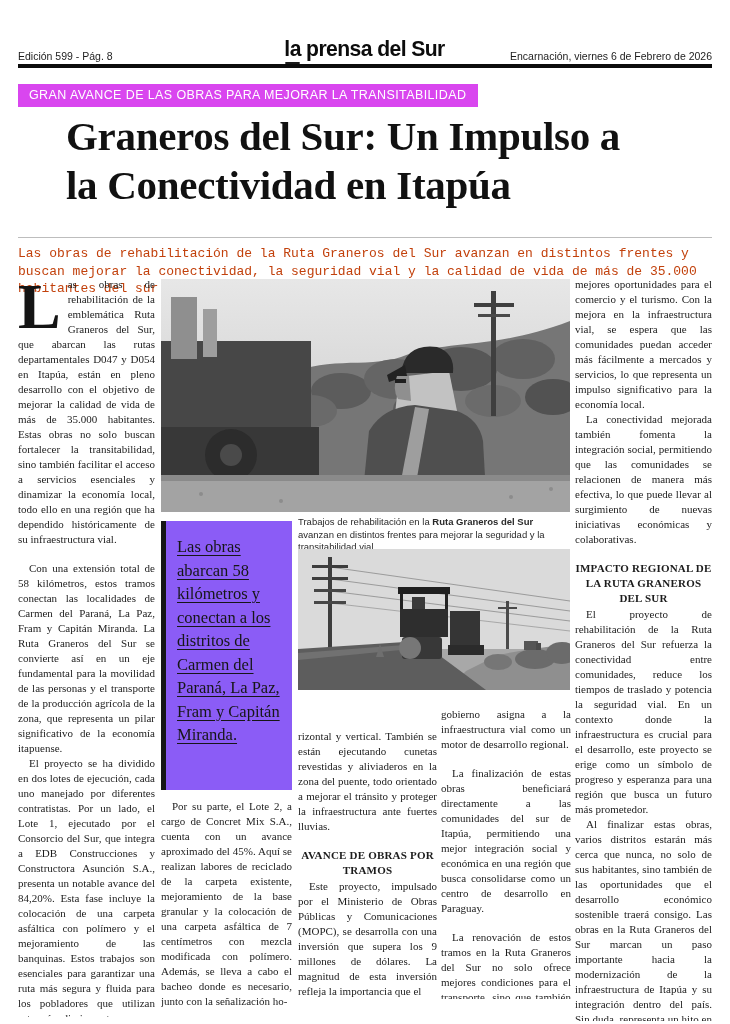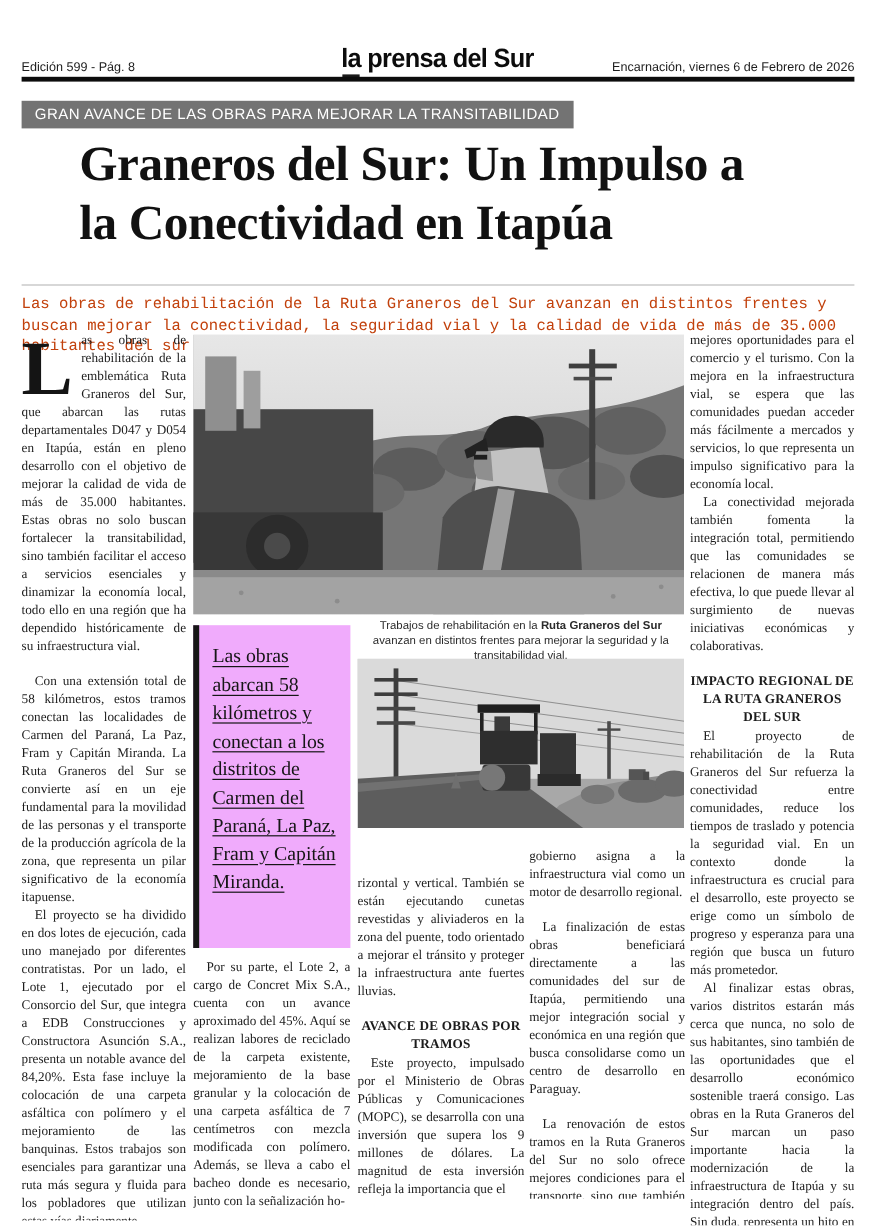--- a/index.html
+++ b/index.html
@@ -7,21 +7,21 @@
         font-family:"Liberation Serif",serif;color:#1b1b1b;}
   
   .header-row{position:absolute;left:18px;top:36px;width:694px;display:flex;align-items:flex-end;}
   .header-side{flex:1;font-family:"Liberation Sans",sans-serif;font-size:10.5px;color:#1d1d1d;}
   .header-side.right{text-align:right;}
   .masthead{position:relative;font-family:"Liberation Sans",sans-serif;font-weight:800;
             font-size:22px;letter-spacing:-0.6px;color:#0c0c0c;transform:scaleX(.96);white-space:nowrap;}
   .masthead-mark{position:absolute;left:1px;bottom:-3px;width:15px;height:3px;background:#1a1a1a;}
   .header-rule{position:absolute;left:18px;top:64px;width:694px;height:4px;background:#0c0c0c;}
   
-  .kicker{position:absolute;left:18px;top:84px;background:#737373;color:#fff;
+  .kicker{position:absolute;left:18px;top:84px;background:#d946ef;color:#fff;
           font-family:"Liberation Sans",sans-serif;font-size:12.5px;letter-spacing:.4px;
           padding:4px 12px 5px 11px;white-space:nowrap;}
   .headline{position:absolute;left:18px;top:112px;width:706px;font-weight:bold;
             font-size:41px;line-height:49px;letter-spacing:-0.3px;color:#111;}
   .headline span{display:block;margin-left:48px;}
   .lede{position:absolute;left:18px;top:237px;width:694px;border-top:1px solid #bdbdbd;
         padding-top:7px;font-family:Liberation Mono, monospace;font-size:13px;
         line-height:17.5px;color:#c2410c;}
   
   .bodycopy{position:absolute;font-size:11px;line-height:15px;text-align:justify;
@@ -33,32 +33,32 @@
            margin-bottom:1px !important;text-align:center;letter-spacing:.2px;}
   .col1{left:18px;top:277px;width:137px;height:740px;}
   .col2{left:161px;top:799px;width:131px;height:222px;}
   .col3{left:298px;top:729px;width:139px;height:292px;}
   .col4{left:441px;top:707px;width:130px;height:292px;}
   .col5{left:575px;top:277px;width:137px;height:744px;}
   .dropcap{float:left;font-size:64px;line-height:52px;font-weight:bold;
            padding:4px 7px 0 0;color:#141414;}
   
   .pullquote{position:absolute;left:161px;top:521px;width:131px;height:269px;box-sizing:border-box;
-             background:#f0abfc;border-left:5px solid #161616;padding:14px 9px 0 11px;}
+             background:#8b5cf6;border-left:5px solid #161616;padding:14px 9px 0 11px;}
   .pullquote-text{font-size:16.5px;line-height:23.5px;color:#161616;
                   text-decoration:underline;text-underline-offset:3px;}
   
   .photo{position:absolute;overflow:hidden;background:#c9c9c9;}
   .photo svg{display:block;}
   .photo1{left:161px;top:279px;width:409px;height:233px;}
   .photo2{left:298px;top:549px;width:272px;height:141px;}
   .caption{position:absolute;font-family:"Liberation Sans",sans-serif;font-size:9.5px;
            line-height:12.5px;color:#2a2a2a;text-align:left;}
   .caption b{font-weight:bold;}
-  .caption1{left:298px;top:516px;width:272px;text-align:center;}
+  .caption1{left:298px;top:516px;width:272px;}
   .caption2{left:298px;top:695px;width:272px;}
 </style>
 </head>
 <body>
 
 <div class="page">
 
   <div class="header-row">
     <div class="header-side">Edición 599 - Pág. 8</div>
     <div class="masthead">
@@ -197,19 +197,19 @@
   </div>
 
   <div class="bodycopy col4">
     <p class="flush">gobierno asigna a la infraestructura vial como un motor de desarrollo regional.</p>
     <p class="gap">La finalización de estas obras beneficiará directamente a las comunidades del sur de Itapúa, permitiendo una mejor integración social y económica en una región que busca consolidarse como un centro de desarrollo en Paraguay.</p>
     <p class="gap">La renovación de estos tramos en la Ruta Graneros del Sur no solo ofrece mejores condiciones para el transporte, sino que también contribuye a la creación de</p>
   </div>
 
   <div class="bodycopy col5">
     <p class="flush">mejores oportunidades para el comercio y el turismo. Con la mejora en la infraestructura vial, se espera que las comunidades puedan acceder más fácilmente a mercados y servicios, lo que representa un impulso significativo para la economía local.</p>
-    <p>La conectividad mejorada también fomenta la integración total, permitiendo que las comunidades se relacionen de manera más efectiva, lo que puede llevar al surgimiento de nuevas iniciativas económicas y colaborativas.</p>
+    <p>La conectividad mejorada también fomenta la integración social, permitiendo que las comunidades se relacionen de manera más efectiva, lo que puede llevar al surgimiento de nuevas iniciativas económicas y colaborativas.</p>
     <p class="colhead">IMPACTO REGIONAL DE LA RUTA GRANEROS DEL SUR</p>
     <p>El proyecto de rehabilitación de la Ruta Graneros del Sur refuerza la conectividad entre comunidades, reduce los tiempos de traslado y potencia la seguridad vial. En un contexto donde la infraestructura es crucial para el desarrollo, este proyecto se erige como un símbolo de progreso y esperanza para una región que busca un futuro más prometedor.</p>
     <p>Al finalizar estas obras, varios distritos estarán más cerca que nunca, no solo de sus habitantes, sino también de las oportunidades que el desarrollo económico sostenible traerá consigo. Las obras en la Ruta Graneros del Sur marcan un paso importante hacia la modernización de la infraestructura de Itapúa y su integración dentro del país. Sin duda, representa un hito en la trayectoria de crecimiento y desarrollo para esta prometedora región.</p>
   </div>
 
 </div>
 
 </body></html>

